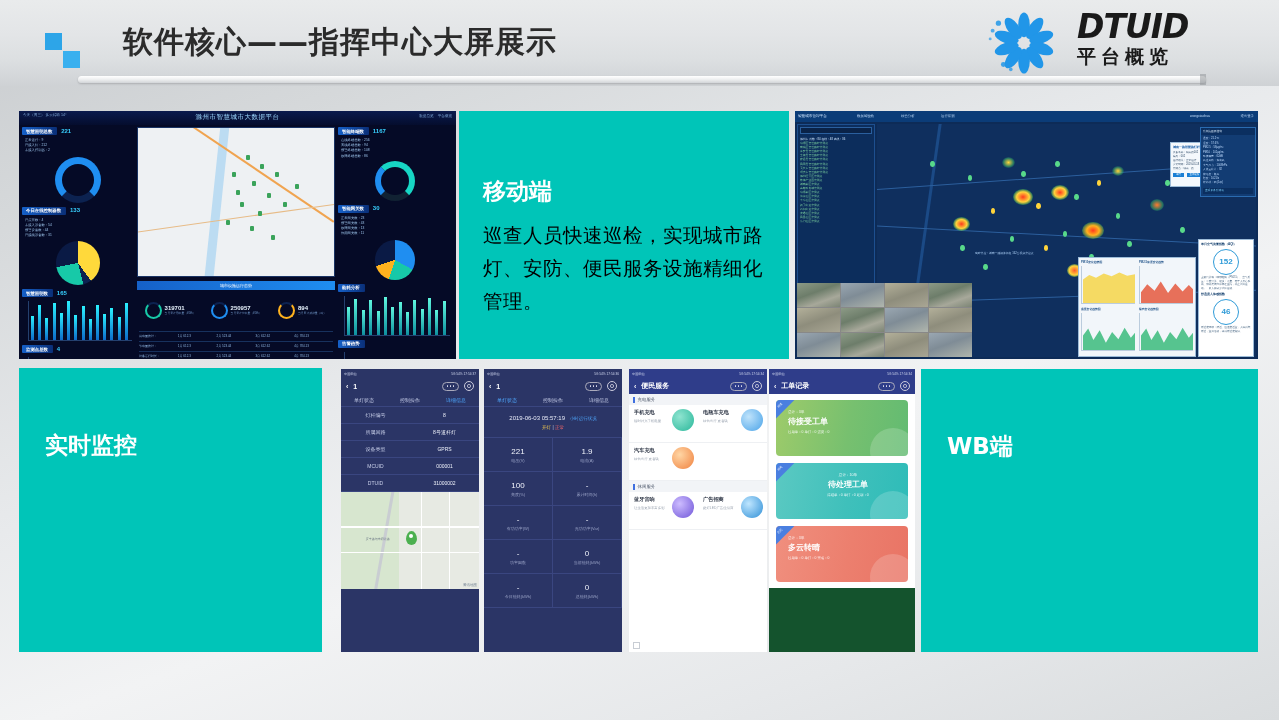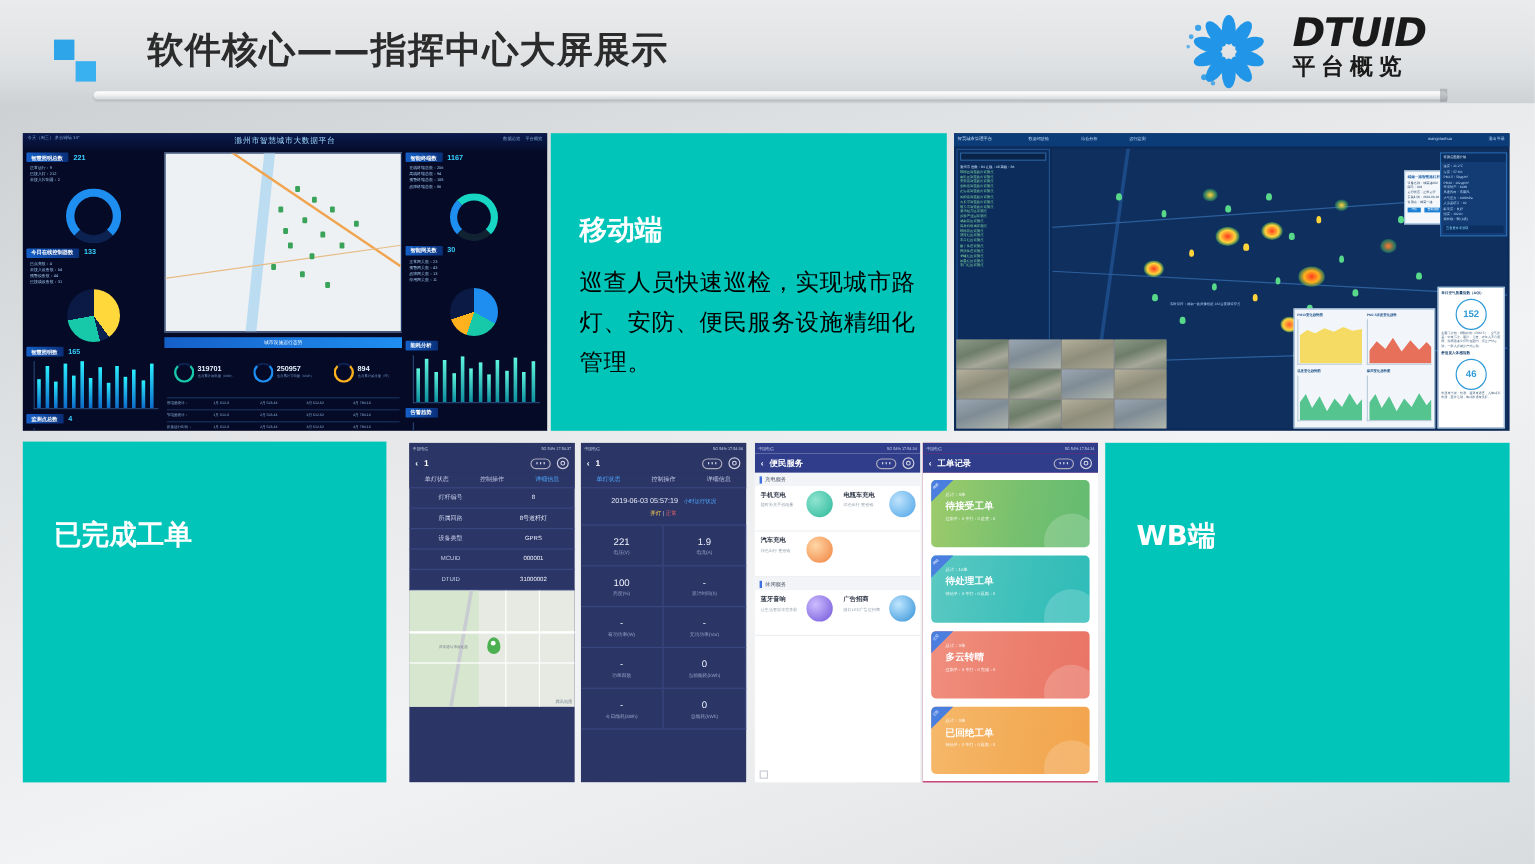--- a/index.html
+++ b/index.html
@@ -200,21 +200,21 @@
   .ord { height:56px; border-radius:4px; position:relative; overflow:hidden; padding:10px 0 0 12px; }
   .ord:before { content:''; position:absolute; left:-13px; top:-13px; width:26px; height:26px;
     background:#4a7fe0; transform:rotate(45deg); }
   .ord .cnr { position:absolute; left:1px; top:3px; font-size:2.8px; color:#fff; transform:rotate(-45deg); }
   .ord .sub { font-size:3.6px; color:rgba(255,255,255,.9); }
   .ord .ttl { font-size:8px; color:#fff; font-weight:bold; margin:2px 0 3px 0; }
   .ord .meta { font-size:3.4px; color:rgba(255,255,255,.9); }
   .ord .bub { position:absolute; right:-8px; bottom:-18px; width:46px; height:46px;
     border-radius:50%; background:rgba(255,255,255,.18); }
   .ord-g { background:linear-gradient(100deg,#9ecb6a,#77c06f 55%,#62bb72); }
-  .ord-t { background:linear-gradient(100deg,#5bc9c2,#3fc0bb 55%,#2ebcb8); }
+  .ord-t { background:linear-gradient(100deg,#5bc9c2,#3fc0bb 55%,#2ebcb8);text-align:center; }
   .ord-r { background:linear-gradient(100deg,#f08f7e,#ec7f6e 55%,#e97465); }
   .ord-o { background:linear-gradient(100deg,#f5b86a,#f3ac57 55%,#f2a44c); }
 </style>
 </head>
 <body>
 
 <div class="header">
   <div class="hdr-bg"></div>
   <div class="hdr-square-a"></div>
   <div class="hdr-square-b"></div>
@@ -585,21 +585,21 @@
     <div class="gauge">152</div>
     <p>主要污染物：细颗粒物（PM2.5）。空气质量：中度污染。建议：儿童、老年人及心脏病、肺病患者应停留在室内，停止户外运动，一般人群减少户外运动。</p>
     <div class="ct" style="margin-top:2px">舒适度人体感指数</div>
     <div class="gauge">46</div>
     <p>舒适度等级：舒适。温湿度适宜，人体感觉舒适，室外活动，体感舒适度良好。</p>
   </div>
 </div>
 
 <div class="panel teal" style="left:19px; top:368px; width:303px; height:284px;">
   <div style="padding:62px 22px 0 26px;">
-    <div class="teal-title">已完成工单</div>
+    <div class="teal-title">实时监控</div>
   </div>
 </div>
 
 <div class="shot phone" style="left:341px; top:369px; width:138px; height:283px;">
   <div style="background:#2b3566; height:100%;">
     <div class="ph-status">
       <span>中国电信</span>
       <span>5G 54%  17:54:37</span>
     </div>
     <div class="ph-nav">
@@ -792,21 +792,21 @@
       <div class="tx">
           <b>广告招商</b>
         <em>路灯LED广告位招商</em>
         </div>
       <div class="ic ic-e"></div>
     </div>
   </div>
   <div style="position:absolute;left:4px;bottom:3px;width:7px;height:7px;border:.8px solid #c8cdd4;"></div>
 </div>
 
-<div class="shot phone" style="left:769px; top:369px; width:146px; height:283px; background:#be185d;">
+<div class="shot phone" style="left:769px; top:369px; width:146px; height:283px; background:#14532d;">
   <div class="ph-status lt">
     <span>中国电信</span>
     <span>5G 54%  17:54:34</span>
   </div>
   <div class="ph-nav blue">
     <span>‹</span>
     <span>工单记录</span>
     <span class="sp"></span>
     <span class="ph-pill">
         <i></i>
@@ -832,27 +832,20 @@
       <div class="ttl">待处理工单</div>
       <div class="meta">待结单：0  单打：0  延期：0</div>
     </div>
     <div class="ord ord-r">
       <span class="cnr">已完</span>
       <div class="bub"></div>
       <div class="sub">总计：3单</div>
       <div class="ttl">多云转晴</div>
       <div class="meta">过期单：0  单打：0  完成：0</div>
     </div>
-    <div class="ord ord-o">
-      <span class="cnr">已拒</span>
-      <div class="bub"></div>
-      <div class="sub">总计：3单</div>
-      <div class="ttl">已回绝工单</div>
-      <div class="meta">待结单：0  单打：0  延期：0</div>
-    </div>
   </div>
 </div>
 
 <div class="panel teal" style="left:921px; top:369px; width:337px; height:283px;">
   <div style="padding:62px 22px 0 26px;">
     <div class="teal-title">WB端</div>
   </div>
 </div>
 
 </body></html>

